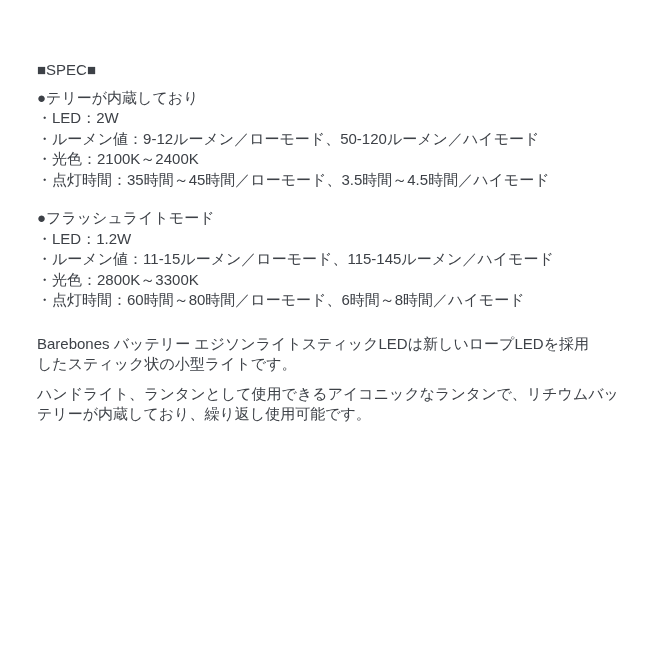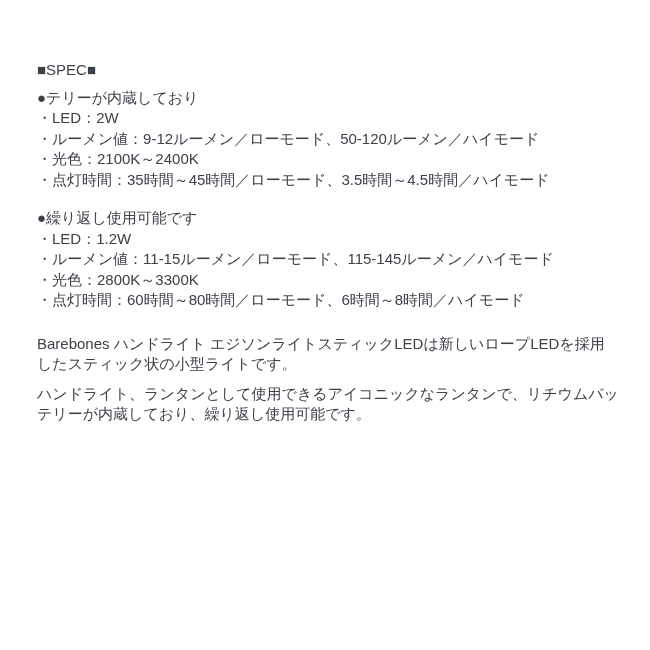--- a/index.html
+++ b/index.html
@@ -44,26 +44,26 @@
 
   <div class="sec-lightstick">
     <div class="section-heading">●テリーが内蔵しており</div>
     <div class="section">・LED：2W
 ・ルーメン値：9-12ルーメン／ローモード、50-120ルーメン／ハイモード
 ・光色：2100K～2400K
 ・点灯時間：35時間～45時間／ローモード、3.5時間～4.5時間／ハイモード</div>
   </div>
 
   <div class="sec-flashlight">
-    <div class="section-heading">●繰り返し使用可能です</div>
+    <div class="section-heading">●フラッシュライトモード</div>
     <div class="section">・LED：1.2W
 ・ルーメン値：11-15ルーメン／ローモード、115-145ルーメン／ハイモード
 ・光色：2800K～3300K
 ・点灯時間：60時間～80時間／ローモード、6時間～8時間／ハイモード</div>
   </div>
 
-  <div class="section para-1">Barebones ハンドライト エジソンライトスティックLEDは新しいロープLEDを採用
+  <div class="section para-1">Barebones バッテリー エジソンライトスティックLEDは新しいロープLEDを採用
 したスティック状の小型ライトです。</div>
 
   <div class="section para-2">ハンドライト、ランタンとして使用できるアイコニックなランタンで、リチウムバッ
 テリーが内蔵しており、繰り返し使用可能です。</div>
 
 </div>
 
 </body></html>

